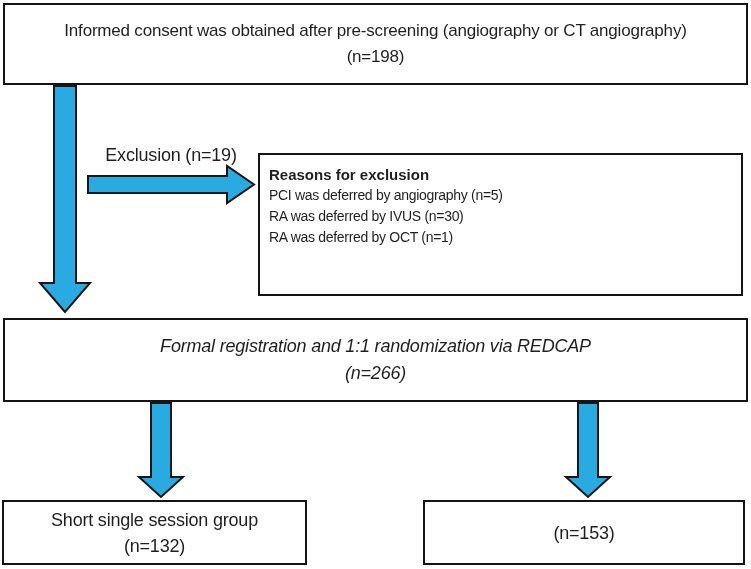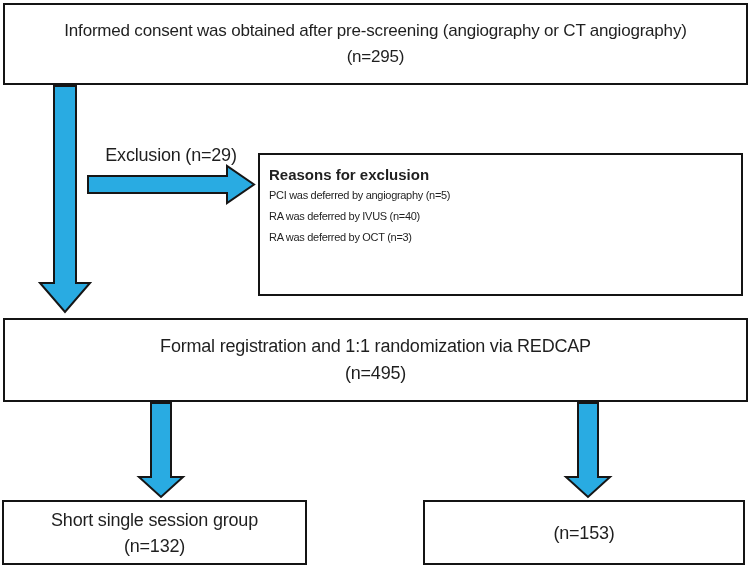--- a/index.html
+++ b/index.html
@@ -29,39 +29,39 @@
     justify-content: center;
     text-align: center;
   }
   .box.centered .line {
     white-space: nowrap;
     font-size: 17px;
     line-height: 26px;
     letter-spacing: -0.2px;
   }
   #box-consent { left: 3px; top: 3px; width: 745px; height: 82px; }
-  #box-randomization { left: 3px; top: 318px; width: 745px; height: 84px; }
+  #box-randomization { left: 3px; top: 318px; width: 745px; height: 84px; font-style: italic; }
   #box-randomization .line { font-size: 18px; line-height: 27px; }
   #box-short { left: 2px; top: 500px; width: 305px; height: 65px; }
   #box-long { left: 423px; top: 500px; width: 322px; height: 65px; }
   #box-short .line, #box-long .line { font-size: 18px; line-height: 26px; }
 
   #box-exclusion-reasons {
     left: 258px; top: 129px; width: 485px; height: 143px;
     padding: 9px 4px 6px 9px;
     margin-top: 24px;
   }
   #box-exclusion-reasons .reasons-title {
     font-weight: bold;
     font-size: 15px;
     line-height: 21px;
     white-space: nowrap;
   }
   #box-exclusion-reasons .reason-item {
-    font-size: 11px;
+    font-size: 14px;
     line-height: 21px;
     letter-spacing: -0.3px;
     white-space: nowrap;
   }
   #exclusion-label {
     position: absolute;
     left: 90px;
     top: 145px;
     width: 162px;
     text-align: center;
@@ -82,35 +82,35 @@
     stroke-linejoin: miter;
   }
 </style>
 </head>
 <body>
 
 <div class="canvas">
 
   <div class="box centered" id="box-consent">
     <div class="line">Informed consent was obtained after pre-screening (angiography or CT angiography)</div>
-    <div class="line">(n=295)</div>
+    <div class="line">(n=198)</div>
   </div>
 
-  <div id="exclusion-label">Exclusion (n=29)</div>
+  <div id="exclusion-label">Exclusion (n=19)</div>
 
   <div class="box" id="box-exclusion-reasons">
     <div class="reasons-title">Reasons for exclusion</div>
     <div class="reason-item">PCI was deferred by angiography (n=5)</div>
-    <div class="reason-item">RA was deferred by IVUS (n=40)</div>
-    <div class="reason-item">RA was deferred by OCT (n=3)</div>
+    <div class="reason-item">RA was deferred by IVUS (n=30)</div>
+    <div class="reason-item">RA was deferred by OCT (n=1)</div>
   </div>
 
   <div class="box centered" id="box-randomization">
     <div class="line">Formal registration and 1:1 randomization via REDCAP</div>
-    <div class="line">(n=495)</div>
+    <div class="line">(n=266)</div>
   </div>
 
   <div class="box centered" id="box-short">
     <div class="line">Short single session group</div>
     <div class="line">(n=132)</div>
   </div>
 
   <div class="box centered" id="box-long">
     <div class="line">(n=153)</div>
   </div>

